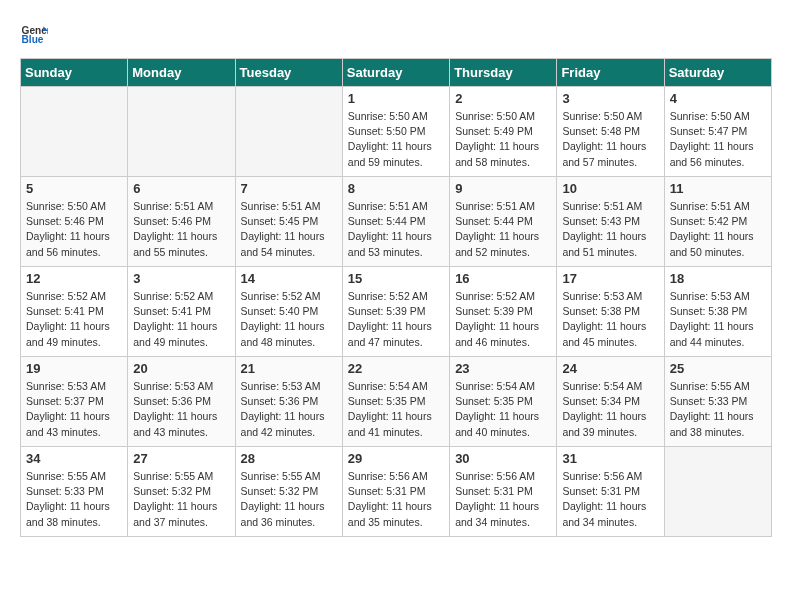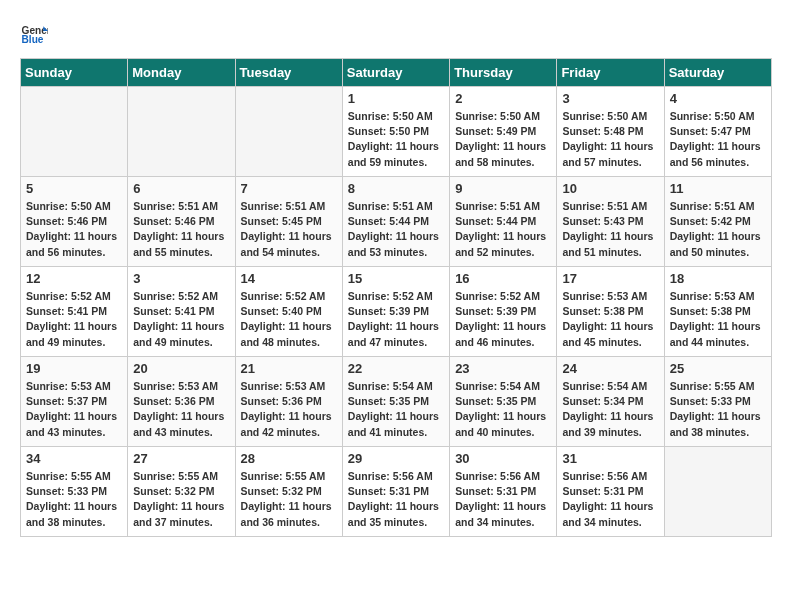--- a/index.html
+++ b/index.html
@@ -63,21 +63,20 @@
     td.empty {
       background: #f5f5f5;
     }
     .day-num {
       font-size: 13px;
       font-weight: bold;
       margin-bottom: 3px;
     }
     .day-info {
       line-height: 1.45;
-      font-weight: bold;
     }
     tr:nth-child(even) td {
       background: #fafafa;
     }
     tr:nth-child(even) td.empty {
       background: #f0f0f0;
     }
   </style>
 </head>
 <body>

